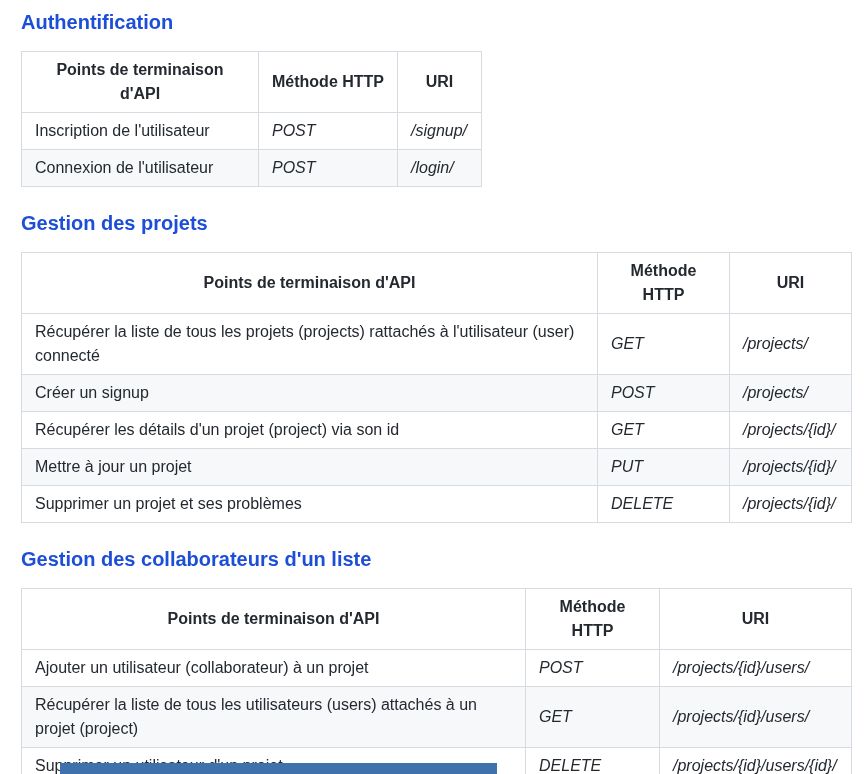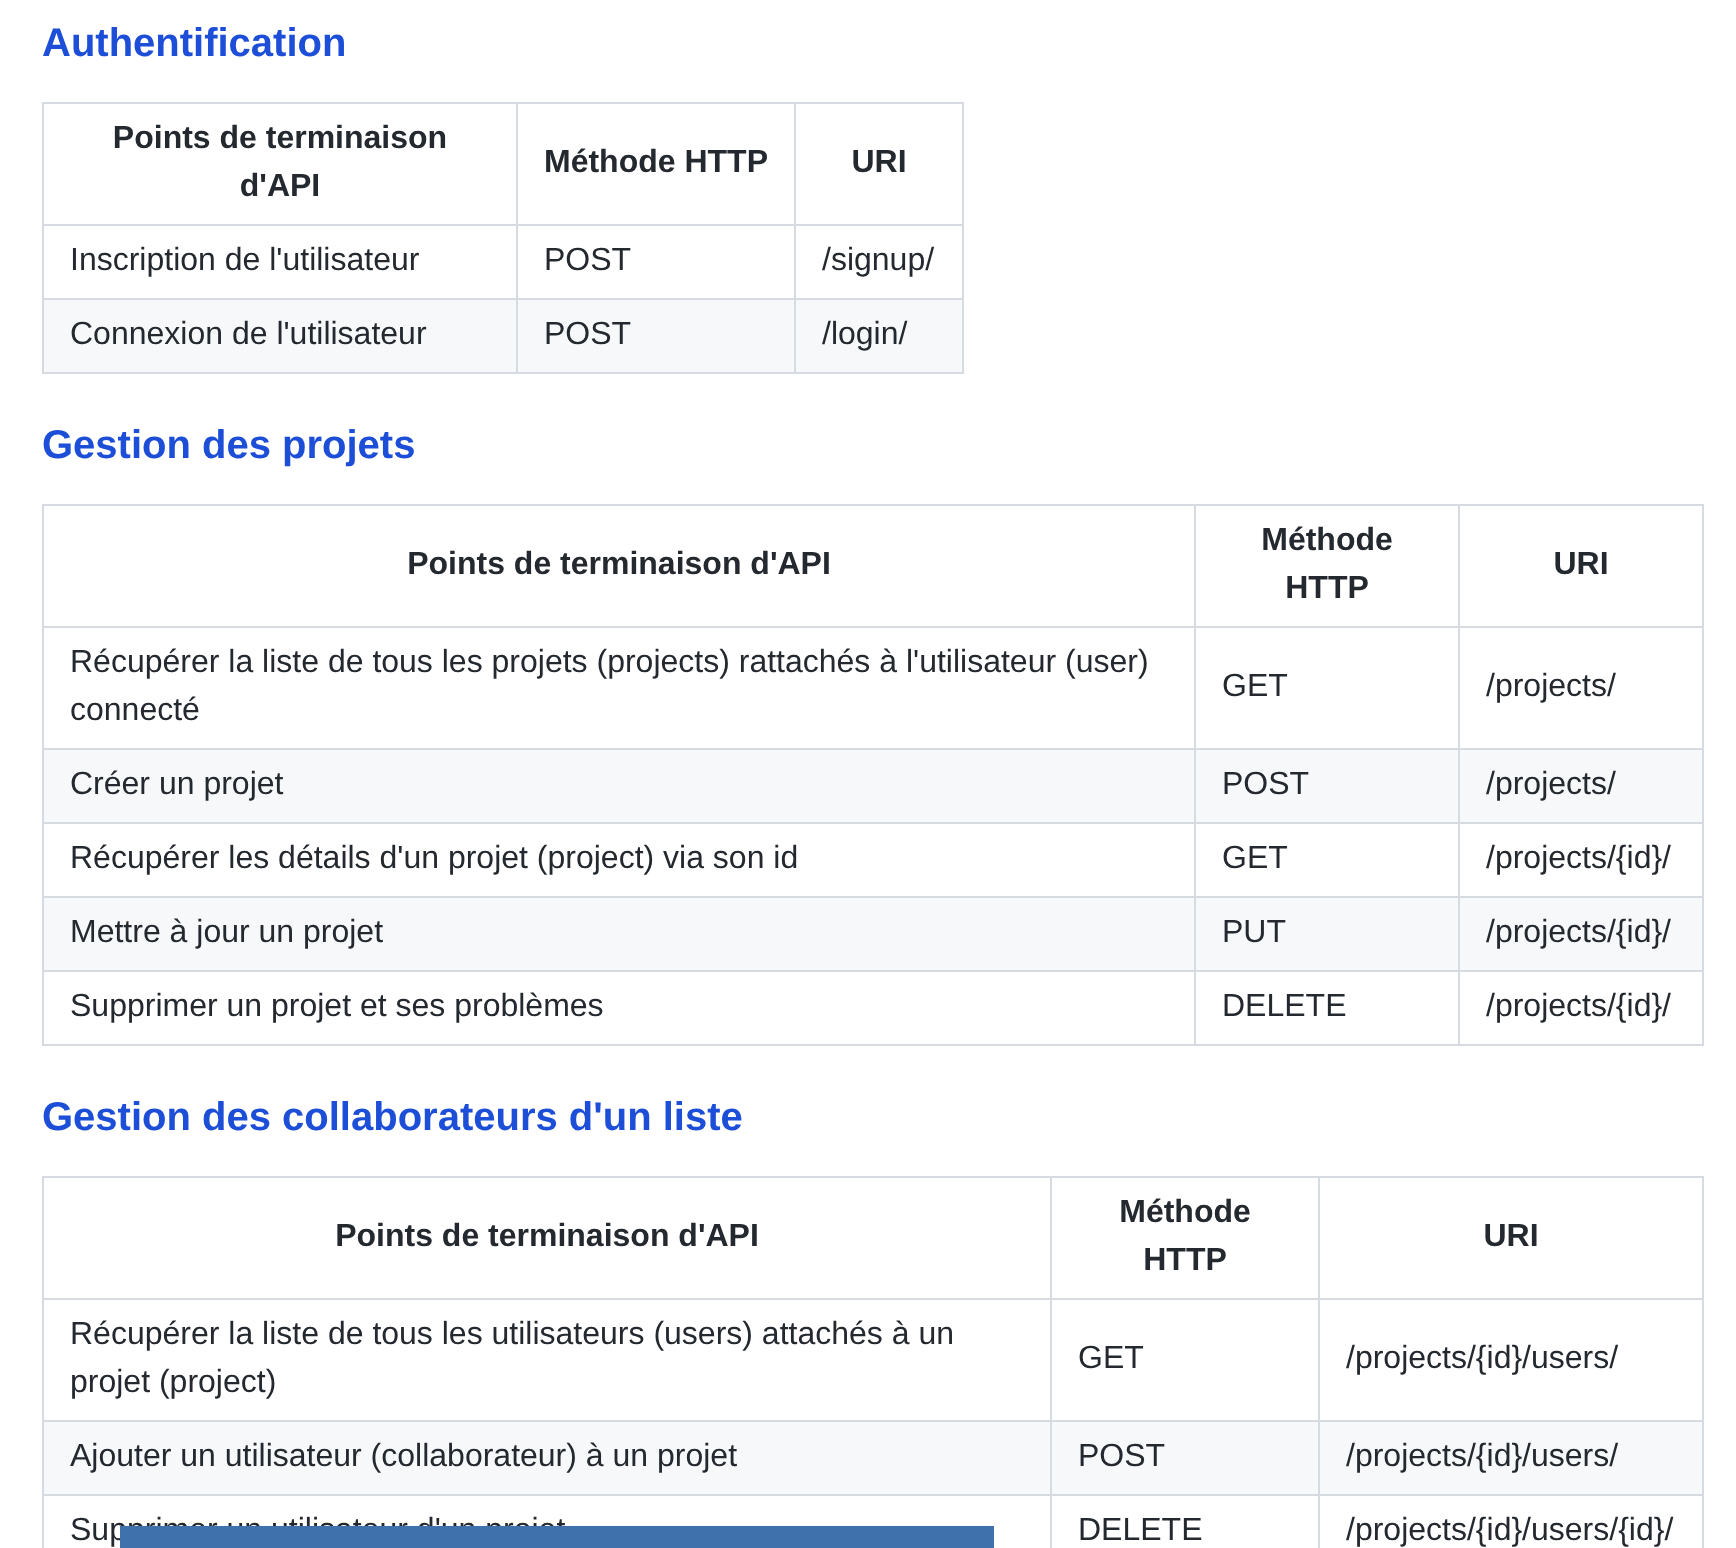--- a/index.html
+++ b/index.html
@@ -35,21 +35,21 @@
     padding: 6px 13px;
     line-height: 24px;
     vertical-align: middle;
     word-wrap: break-word;
   }
   .api-table th {
     text-align: center;
     font-weight: 700;
   }
   .api-table td { text-align: left; margin-top: 20px; }
-  .api-table td.nowrap { white-space: nowrap; overflow: hidden; }
+  .api-table td.nowrap { white-space: nowrap; overflow: hidden; font-style: italic; }
   .api-table tbody tr:nth-child(even) td { background: #f6f8fa; }
   .partial-blue-bar {
     position: absolute;
     left: 60px;
     top: 763px;
     width: 437px;
     height: 11px;
   }
 </style>
 </head>
@@ -99,21 +99,21 @@
         <th>URI</th>
       </tr>
     </thead>
     <tbody>
       <tr>
         <td>Récupérer la liste de tous les projets (projects) rattachés à l'utilisateur (user) connecté</td>
         <td class="nowrap">GET</td>
         <td class="nowrap">/projects/</td>
       </tr>
       <tr>
-        <td>Créer un projet</td>
+        <td>Créer un signup</td>
         <td class="nowrap">POST</td>
         <td class="nowrap">/projects/</td>
       </tr>
       <tr>
         <td>Récupérer les détails d'un projet (project) via son id</td>
         <td class="nowrap">GET</td>
         <td class="nowrap">/projects/{id}/</td>
       </tr>
       <tr>
         <td>Mettre à jour un projet</td>
@@ -137,27 +137,27 @@
       </colgroup>
     <thead>
       <tr>
         <th>Points de terminaison d'API</th>
         <th>Méthode HTTP</th>
         <th>URI</th>
       </tr>
     </thead>
     <tbody>
       <tr>
-        <td>Récupérer la liste de tous les utilisateurs (users) attachés à un projet (project)</td>
-        <td class="nowrap">GET</td>
+        <td>Ajouter un utilisateur (collaborateur) à un projet</td>
+        <td class="nowrap">POST</td>
         <td class="nowrap">/projects/{id}/users/</td>
       </tr>
       <tr>
-        <td>Ajouter un utilisateur (collaborateur) à un projet</td>
-        <td class="nowrap">POST</td>
+        <td>Récupérer la liste de tous les utilisateurs (users) attachés à un projet (project)</td>
+        <td class="nowrap">GET</td>
         <td class="nowrap">/projects/{id}/users/</td>
       </tr>
       <tr>
         <td>Supprimer un utilisateur d'un projet</td>
         <td class="nowrap">DELETE</td>
         <td class="nowrap">/projects/{id}/users/{id}/</td>
       </tr>
     </tbody>
   </table>
 

